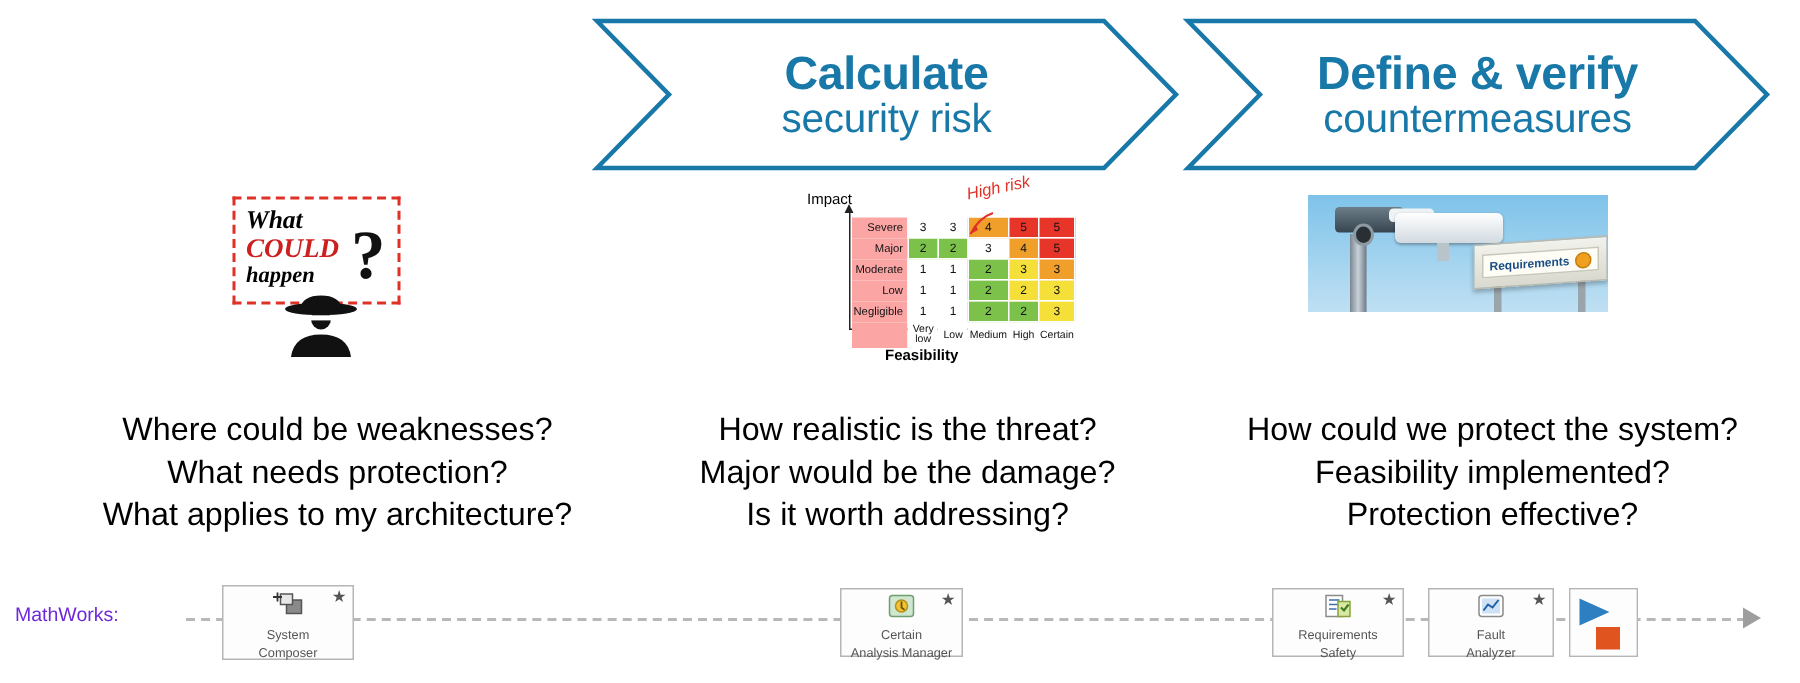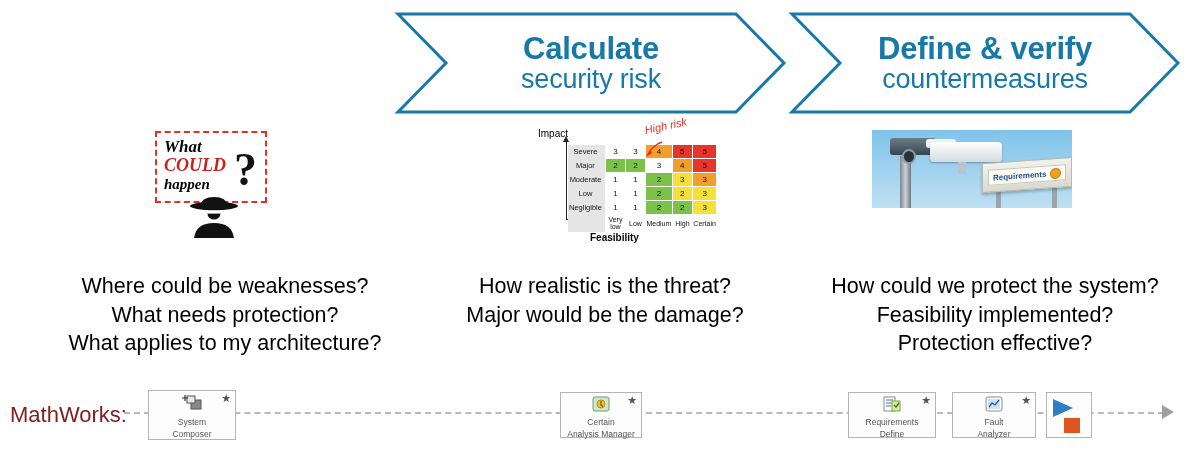--- a/index.html
+++ b/index.html
@@ -145,24 +145,24 @@
     font-size: 8px;
     text-align: center;
     vertical-align: middle;
     border: 1px solid #ffffff;
     color: #111;
   }
   .mtx .rowlab {
     width: auto;
     border: none;
     font-size: 7.5px;
-    text-align: center;
+    text-align: right;
     padding-right: 3px;
     color: #111;
-    background: #e5e5e5;
+    background: #fca5a5;
   }
   .collab-row td {
     border: none;
     font-size: 7px;
     background: #fff;
     line-height: 1.05;
   }
   .feas-label {
     position: absolute;
     left: 70px;
@@ -352,22 +352,22 @@
     position: absolute;
     left: 0;
     top: 382px;
     width: 1200px;
     height: 70px;
   }
   .mw-label {
     position: absolute;
     left: 10px;
     top: 20px;
-    font-size: 22px;
-    color: #7f1d1d;
+    font-size: 13px;
+    color: #6d28d9;
   }
   .dashline {
     position: absolute;
     left: 124px;
     top: 30px;
     width: 1040px;
     border-top: 2px dashed #b8b8b8;
   }
   .dash-arrow {
     position: absolute;
@@ -548,20 +548,21 @@
 
   <div class="questions">
     <div class="qcol qcol1">
       <div>Where could be weaknesses?</div>
       <div>What needs protection?</div>
       <div>What applies to my architecture?</div>
     </div>
     <div class="qcol qcol2">
       <div>How realistic is the threat?</div>
       <div>Major would be the damage?</div>
+      <div>Is it worth addressing?</div>
     </div>
     <div class="qcol qcol3">
       <div>How could we protect the system?</div>
       <div>Feasibility implemented?</div>
       <div>Protection effective?</div>
     </div>
   </div>
 
   <div class="toolrow">
     <div class="mw-label">MathWorks:</div>
@@ -598,21 +599,21 @@
       <span class="star">★</span>
       <span class="glyph">
         <svg width="20" height="16" viewBox="0 0 20 16" aria-hidden="true">
           <rect x="2" y="1" width="11" height="14" fill="#ffffff" stroke="#8a8a8a"></rect>
           <path d="M4 4 h7 M4 7 h7 M4 10 h5" stroke="#3a6fb0" stroke-width="1"></path>
           <rect x="10" y="5" width="8" height="10" fill="#d8e8a0" stroke="#85a23c"></rect>
           <path d="M12 9 l2 2 l3 -4" stroke="#3c7a1e" stroke-width="1.4" fill="none"></path>
         </svg>
       </span>
       <div class="cap">Requirements</div>
-      <div class="cap">Define</div>
+      <div class="cap">Safety</div>
     </div>
 
     <div class="tool t-fault">
       <span class="star">★</span>
       <span class="glyph">
         <svg width="18" height="16" viewBox="0 0 18 16" aria-hidden="true">
           <rect x="1" y="1" width="16" height="14" rx="2" fill="#ffffff" stroke="#8a8a8a"></rect>
           <rect x="3" y="3" width="12" height="10" fill="#cfe2f5"></rect>
           <path d="M4 11 l3 -4 l3 2 l4 -5" stroke="#1d5ea8" stroke-width="1.3" fill="none"></path>
         </svg>

